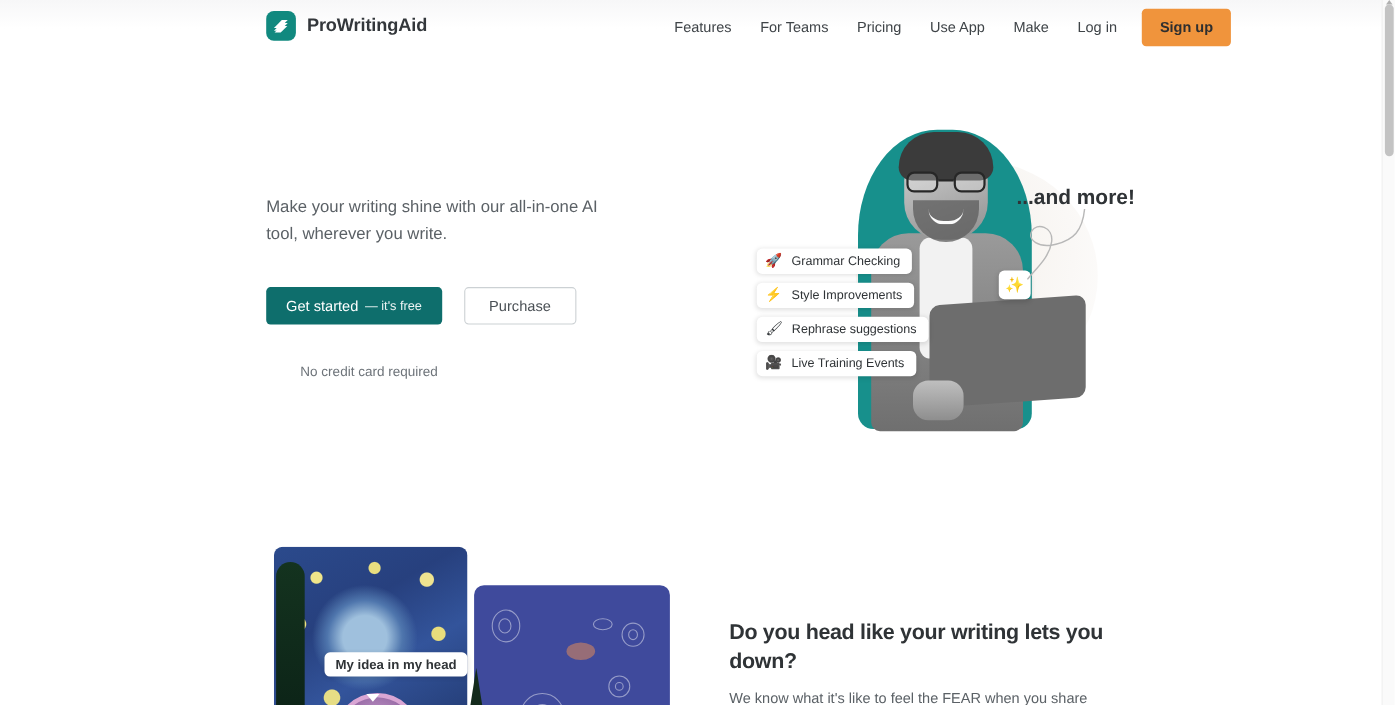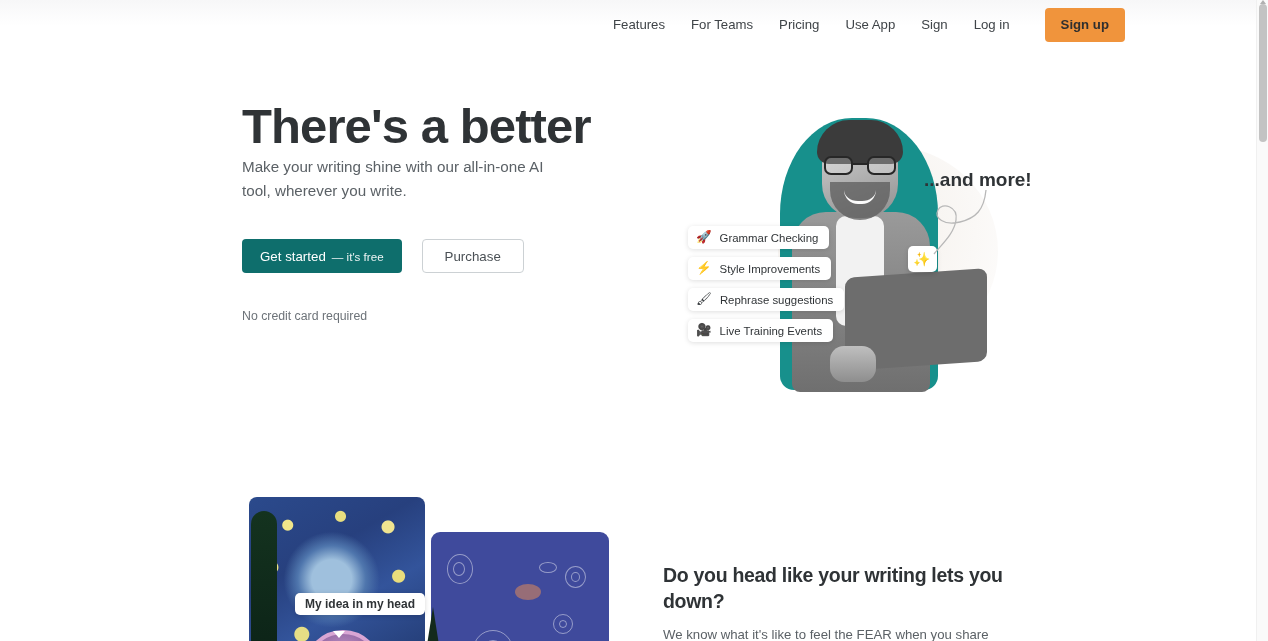--- a/index.html
+++ b/index.html
@@ -45,52 +45,53 @@
   .nav {
     position: absolute; left: 600px; top: 8px;
     display: flex; align-items: center; gap: 0px;
   }
   .nav a {
     font-size: 13.2px; color: #3f4448; text-decoration: none;
     padding: 8px 13px; white-space: nowrap; line-height: 16px;
   }
   .nav a.signup {
     background: #f0943c; color: #2f2f2f; font-weight: bold;
-    border-radius: 4px; padding: 9px 16px; margin-left: 22px;
+    border-radius: 4px; padding: 9px 16px; margin-left: 10px;
     font-size: 13.2px;
   }
 
   
   .hero-text { position: absolute; left: 242px; top: 98px; width: 420px; }
   .hero-title {
     font-size: 49px; line-height: 57px; font-weight: bold;
     color: #2f3336; letter-spacing: -0.9px;
   }
   .hero-sub {
+    margin-top: 22px;
     font-size: 15.2px; line-height: 23.5px; color: #5b6166;
     width: 330px;
   }
   .cta-row { margin-top: 37px; display: flex; align-items: center; gap: 20px; }
   .btn-primary {
     background: #0e6e6c; color: #ffffff;
     border: none; border-radius: 4px;
     height: 34px; padding: 0 18px;
     font-size: 13.3px; font-family: inherit;
     display: inline-flex; align-items: center; gap: 6px;
     cursor: pointer; white-space: nowrap;
   }
   .btn-primary .free { font-size: 11.6px; opacity: .92; }
   .btn-outline {
     background: #ffffff; color: #4a5055;
     border: 1px solid #ccd1d4; border-radius: 4px;
     height: 34px; padding: 0 22px;
     font-size: 13.3px; font-family: inherit;
     cursor: pointer; white-space: nowrap;
   }
-  .nocc { margin-top: 36px; font-size: 12.3px; color: #6d7379; }
+  .nocc { margin-top: 36px; font-size: 12.3px; color: #6d7379; margin-left: 31px; }
 
   
   .hero-art {
     position: absolute; left: 660px; top: 98px;
     width: 370px; height: 300px;
   }
   .blob {
     position: absolute; left: 118px; top: 48px;
     width: 220px; height: 210px; border-radius: 50%;
     background: radial-gradient(circle at 40% 40%, #f4efe9 0%, #faf8f6 60%, #ffffff 100%);
@@ -291,35 +292,45 @@
     border-left: 3px solid transparent; border-right: 3px solid transparent;
   }
   .scroll-arrow.up { top: 0px; border-bottom: 4px solid #b0b0b0; }
 </style>
 </head>
 <body>
 
 <div class="page">
 
   <div class="header">
+    <a class="brand" href="#">
+      <span class="logo-mark">
+        <svg width="17" height="16" viewBox="0 0 17 16" aria-hidden="true">
+          <path d="M2 9.4 L9.2 2.2 L14.6 2.2 L7.4 9.4 Z" fill="#ffffff"></path>
+          <path d="M2 12.0 L9.2 4.8 L14.6 4.8 L7.4 12.0 Z" fill="#ffffff"></path>
+          <path d="M2.6 13.6 L8.6 7.6 L14.2 7.6 L8.2 13.6 Z" fill="#ffffff"></path>
+        </svg>
+      </span>
+      <span class="brand-name">ProWritingAid</span>
+    </a>
 
     <nav class="nav">
       <a href="#">Features</a>
       <a href="#">For Teams</a>
       <a href="#">Pricing</a>
       <a href="#">Use App</a>
-      <a href="#">Sign</a>
+      <a href="#">Make</a>
       <a href="#">Log in</a>
       <a href="#" class="signup">Sign up</a>
     </nav>
   </div>
 
   <div class="hero-text">
     <h1 class="hero-title">
-      <span>There's a better</span><br>
+      <br>
     </h1>
     <p class="hero-sub">Make your writing shine with our all-in-one AI tool, wherever you write.</p>
 
     <div class="cta-row">
       <button class="btn-primary">
         <span>Get started</span>
         <span class="free">— it's free</span>
       </button>
       <button class="btn-outline">Purchase</button>
     </div>

